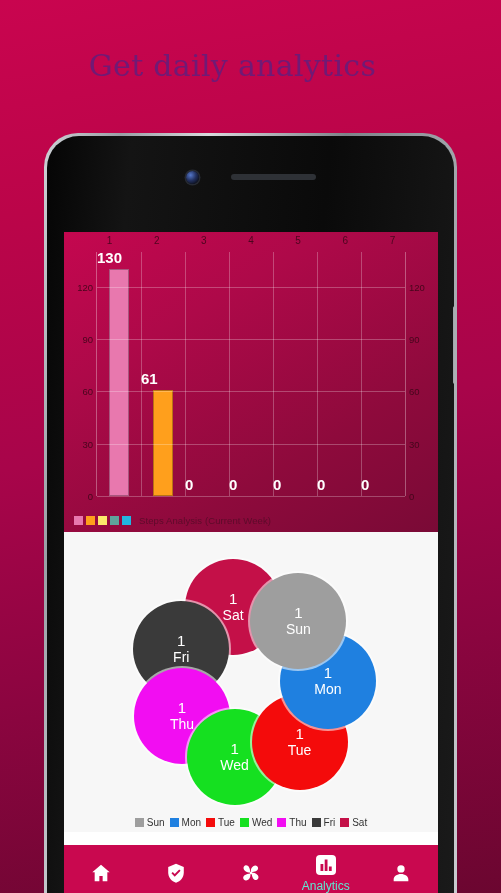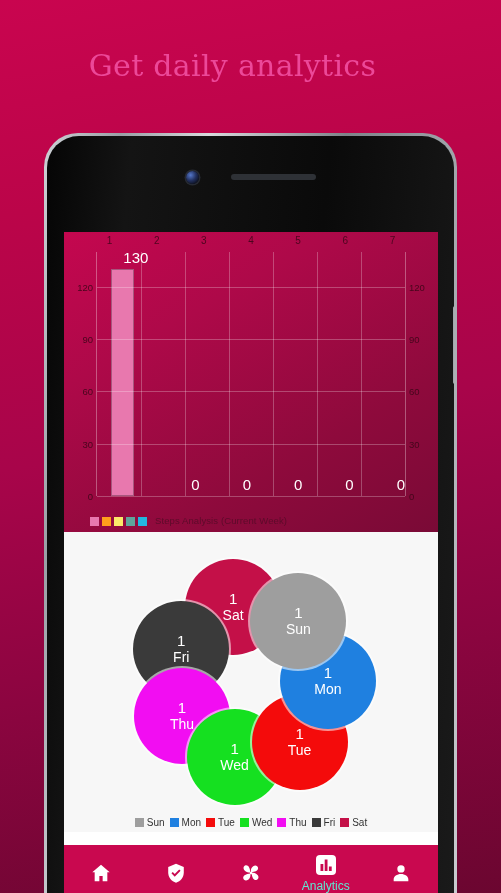--- a/index.html
+++ b/index.html
@@ -5,21 +5,21 @@
   * { margin:0; padding:0; box-sizing:border-box; }
   html,body { width:501px; height:893px; overflow:hidden; }
   body {
     font-family:"Liberation Sans", sans-serif;
     background:linear-gradient(170deg,#c9054f 0%,#bb0549 22%,#a8054a 48%,#8c0540 72%,#6b0630 100%);
     position:relative;
   }
   
   .headline{
     position:absolute; top:48px; left:0; width:465px;
-    text-align:center; color:#ec4899;
+    text-align:center; color:#701a75;
     font-family:"DejaVu Serif", serif;
     font-size:30px; font-weight:400; letter-spacing:.3px;
   }
   
   .phone{
     position:absolute; left:44px; top:133px;
     width:413px; height:770px;
     border-radius:34px 34px 0 0;
     background:linear-gradient(100deg,#cfd2d6 0%,#9aa0a6 14%,#d8dadd 30%,#7e848a 55%,#c9ccd0 100%);
     padding:3px;
@@ -74,25 +74,25 @@
   .axis-lbl{
     position:absolute; font-size:9.5px; color:#3d0618; opacity:.9;
     transform:translateY(-50%);
   }
   .axis-lbl.l{ left:-26px; text-align:right; width:22px; }
   .axis-lbl.r{ right:-26px; text-align:left; width:22px; }
   .bars{ position:absolute; left:0; right:0; bottom:0; top:0; display:flex; }
   .bslot{ flex:1; position:relative; display:flex; align-items:flex-end; justify-content:center; }
   .bar{ width:46%; border:1px solid rgba(0,0,0,.28); }
   .bval{
-    position:absolute; width:100%; text-align:right;
-    font-size:15px; color:#fff; font-weight:400;
+    position:absolute; width:100%; text-align:left;
+    font-size:15px; color:#fff; font-weight:700;
   }
   .legend-bar{
-    position:absolute; left:26px; bottom:6px; display:flex; align-items:flex-end; gap:3px;
+    position:absolute; left:10px; bottom:6px; display:flex; align-items:center; gap:3px;
   }
   .legend-bar i{ width:9px; height:9px; display:inline-block; }
   .legend-bar span{
     margin-left:5px; font-size:9.5px; color:#5d0b2a; letter-spacing:.1px;
   }
   
   .donutpanel{
     position:relative; height:300px; background:#f7f7f7;
     display:flex; align-items:center; justify-content:center;
   }
@@ -155,20 +155,24 @@
             <span>4</span>
             <span>5</span>
             <span>6</span>
             <span>7</span>
           </div>
         <div class="plot">
           <div class="bars">
               <div class="bslot">
                 <div class="bar" style="height: 92.8571%; background: rgb(232, 120, 174);"></div>
                 <div class="bval" style="bottom: calc(92.8571% + 3px);">130</div>
+              </div>
+              <div class="bslot">
+                <div class="bar" style="height: 43.5714%; background: rgb(255, 159, 28);"></div>
+                <div class="bval" style="bottom: calc(43.5714% + 3px);">61</div>
               </div>
               <div class="bslot">
                 <div class="bar" style="height: 0%; background: rgb(251, 232, 106); border: none;"></div>
                 <div class="bval" style="bottom: calc(0% + 3px);">0</div>
               </div>
               <div class="bslot">
                 <div class="bar" style="height: 0%; background: rgb(95, 164, 155); border: none;"></div>
                 <div class="bval" style="bottom: calc(0% + 3px);">0</div>
               </div>
               <div class="bslot">

